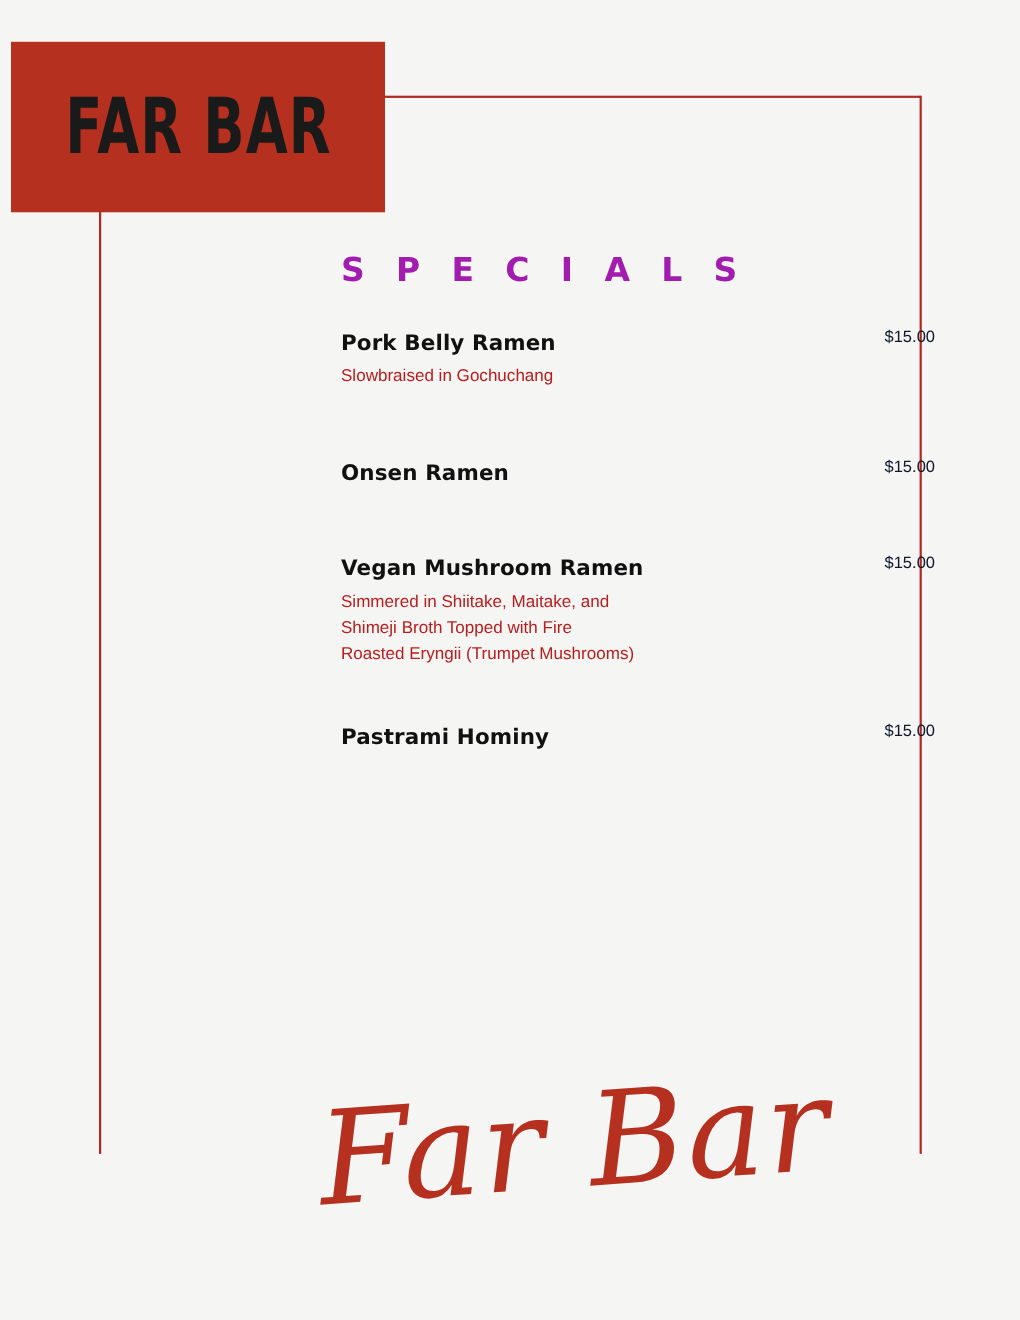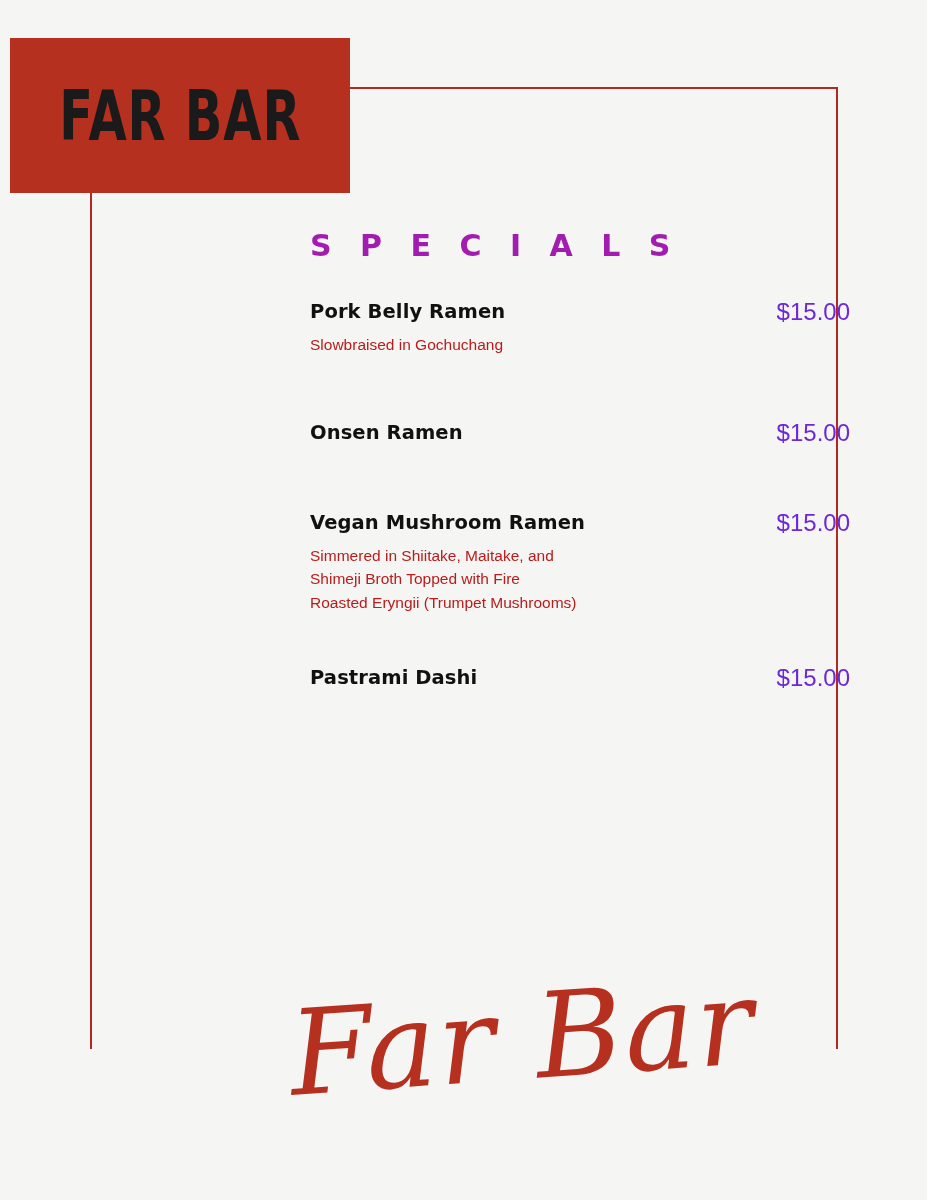--- a/index.html
+++ b/index.html
@@ -105,22 +105,22 @@
     font-family: "DejaVu Sans", sans-serif;
     font-weight: 700;
     font-size: 19.5px;
     color: #111111;
     letter-spacing: 0.1px;
     line-height: 1.2;
     max-width: 350px;
   }
   .item-price {
     font-family: "Liberation Sans", sans-serif;
-    font-size: 24px;
-    color: #6d28d9;
+    font-size: 15px;
+    color: #0f172a;
     white-space: nowrap;
     margin-top: -2px;
     padding-left: 20px;
   }
   .item-desc {
     font-family: "Liberation Sans", sans-serif;
     font-size: 15.5px;
     line-height: 1.52;
     color: #b91c1c;
     margin-top: 7px;
@@ -186,21 +186,21 @@
         <div class="item-name">Vegan Mushroom Ramen</div>
         <div class="item-price">$15.00</div>
       </div>
       <div class="item-desc">Simmered in Shiitake, Maitake, and
 Shimeji Broth Topped with Fire
 Roasted Eryngii (Trumpet Mushrooms)</div>
     </div>
 
     <div class="menu-item">
       <div class="item-row">
-        <div class="item-name">Pastrami Dashi</div>
+        <div class="item-name">Pastrami Hominy</div>
         <div class="item-price">$15.00</div>
       </div>
     </div>
 
   </div>
 
   <div class="script-footer">Far Bar</div>
 
 </div>
 

